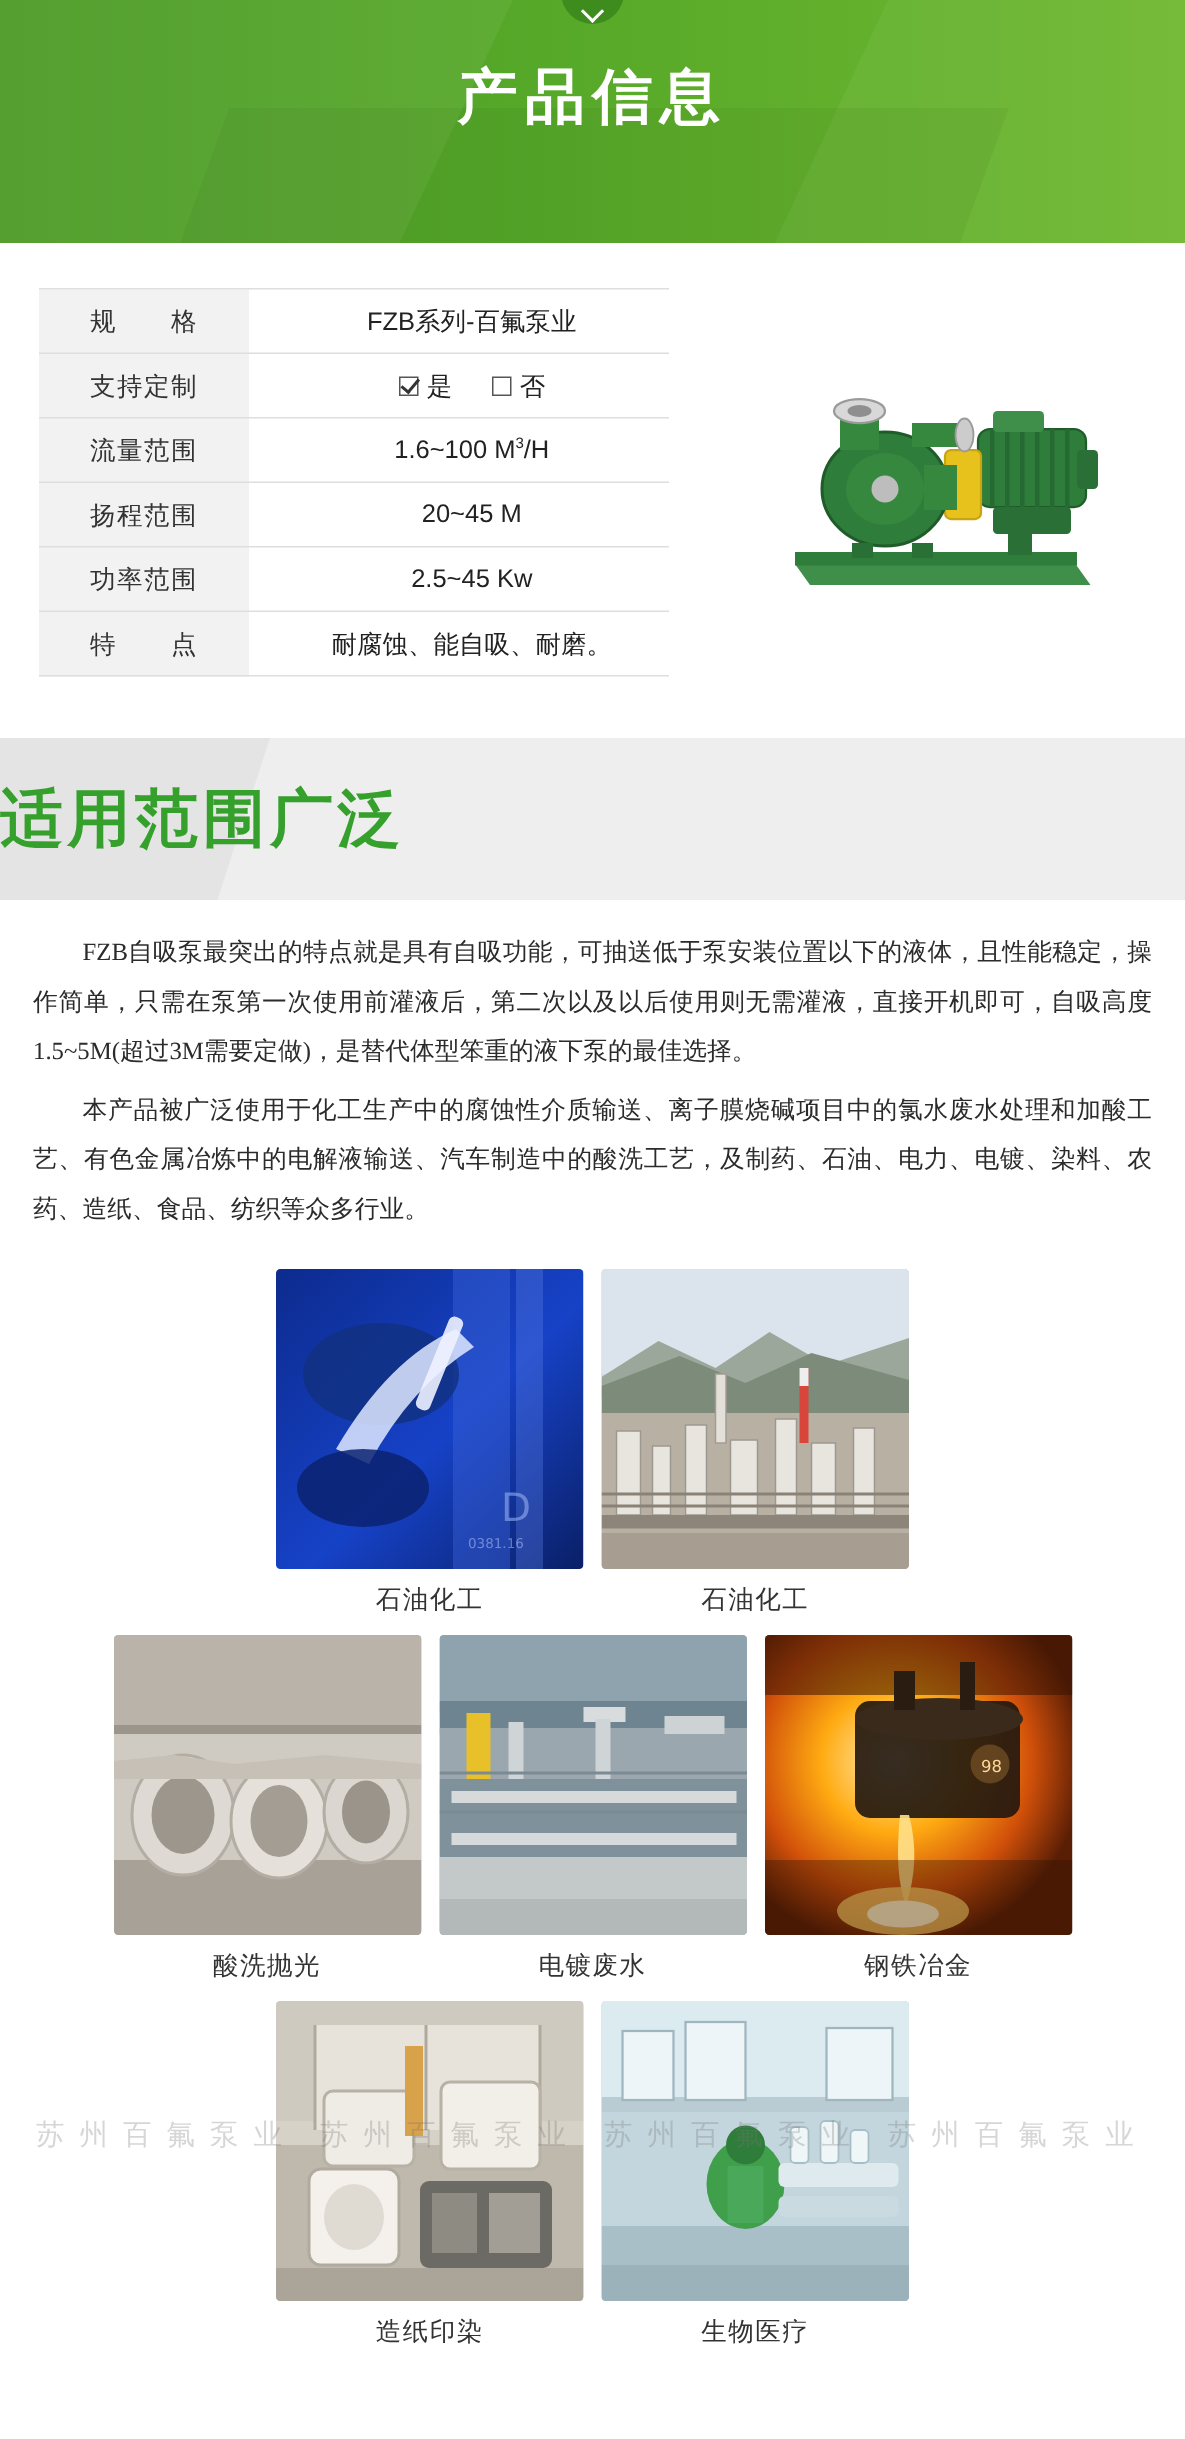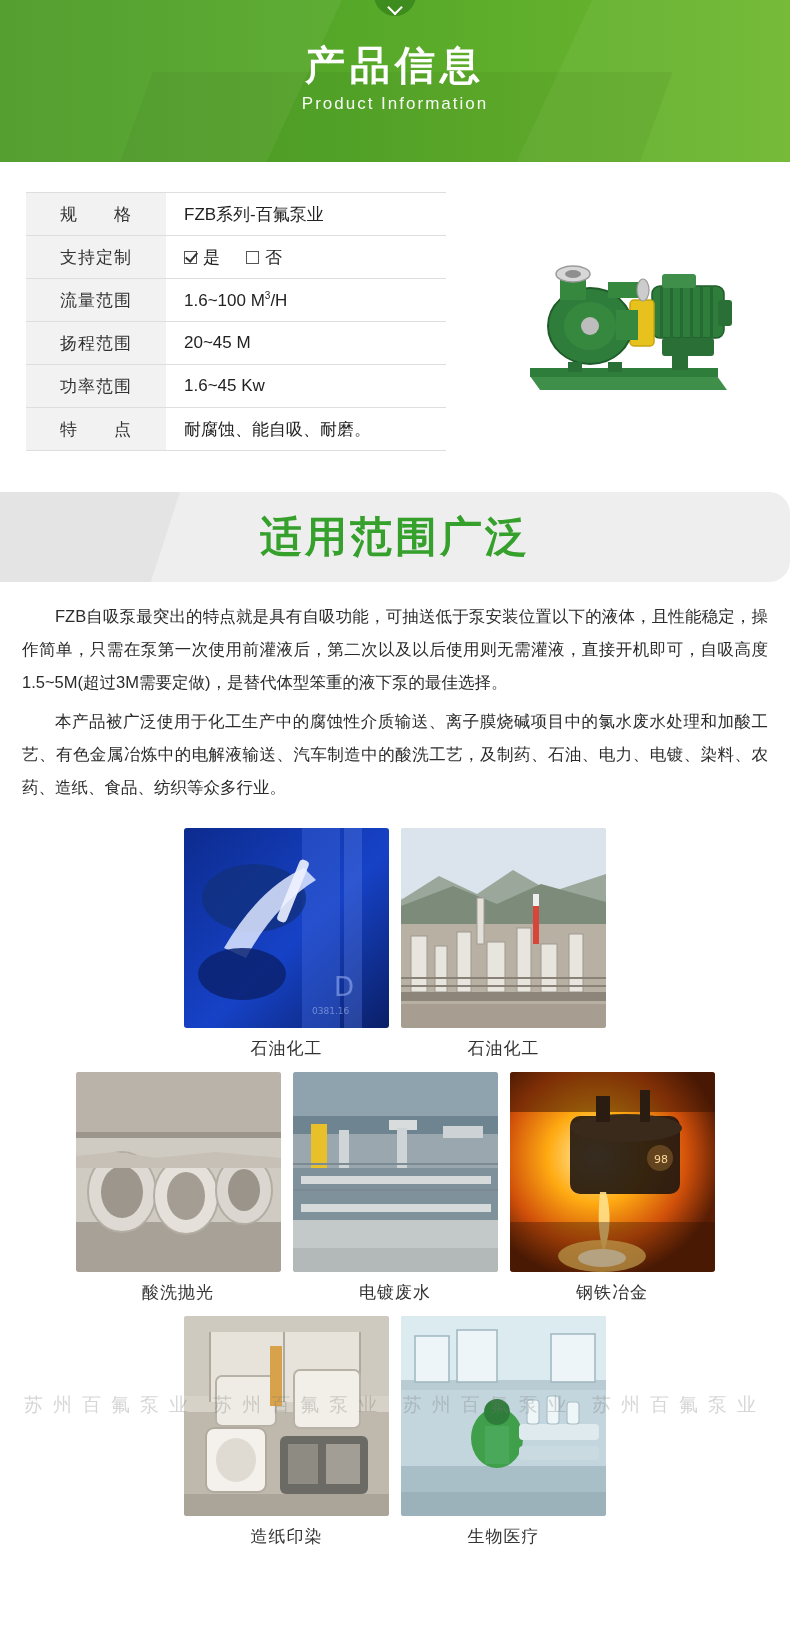--- a/index.html
+++ b/index.html
@@ -97,20 +97,21 @@
     width: 140px;
     background: #f2f2f2;
     text-align: center;
     letter-spacing: 1px;
     color: #333;
   }
   .spec-table td.value {
     padding-left: 18px;
     background: #ffffff;
     color: #222;
+    text-align: center;
   }
   .spec-table tr:first-child td { border-top: 1px solid #dedede; }
   .custom-opts { display: inline-flex; align-items: center; gap: 26px; }
   .opt { display: inline-flex; align-items: center; gap: 6px; }
   .box-checked, .box-empty {
     display: inline-block;
     width: 13px; height: 13px;
     border: 1px solid #555;
     position: relative;
     background: #fff;
@@ -131,26 +132,25 @@
     right: 28px;
     top: 86px;
     width: 250px;
     height: 160px;
   }
   .pump-photo svg { display: block; width: 100%; height: 100%; }
 
   
   .scope-band {
     background: #eeeeee;
-    height: 90px;
+    height: 108px;
     display: flex;
     align-items: center;
-    justify-content: center;
-    position: relative;
-    border-radius: 21px;
+    justify-content: flex-start;
+    position: relative;
   }
   .scope-band .wedge {
     position: absolute;
     left: 0; top: 0; bottom: 0;
     width: 180px;
     background: #e4e4e4;
     transform: skewX(-18deg);
     transform-origin: top left;
   }
   .scope-title {
@@ -161,21 +161,21 @@
     color: #35a02b;
     letter-spacing: 3px;
   }
 
   
   .copy {
     padding: 18px 22px 8px 22px;
     font-size: 16.5px;
     line-height: 2.0;
     color: #2b2b2b;
-    font-family: Liberation Sans, sans-serif;
+    font-family: Liberation Serif, serif;
   }
   .copy p { margin: 0 0 6px 0; text-align: justify; text-indent: 2em; }
 
   
   .gallery { padding: 10px 0 26px 0; }
   .grid-row {
     display: flex;
     justify-content: center;
     gap: 12px;
     margin-bottom: 12px;
@@ -217,21 +217,20 @@
 
 <div class="page">
 
   <div class="banner">
     <div class="stripe-a"></div>
     <div class="stripe-b"></div>
     <div class="stripe-c"></div>
     <div class="banner-notch"></div>
     <div class="banner-inner">
       <div class="banner-title">产品信息</div>
-      <div class="banner-sub">Product Information</div>
     </div>
   </div>
 
   <div class="spec-section">
     <table class="spec-table">
       <tbody>
         <tr>
           <td class="label">规　　格</td>
           <td class="value">FZB系列-百氟泵业</td>
         </tr>
@@ -255,21 +254,21 @@
           <td class="value">
             <span>1.6~100 M</span><sup>3</sup><span>/H</span>
           </td>
         </tr>
         <tr>
           <td class="label">扬程范围</td>
           <td class="value">20~45 M</td>
         </tr>
         <tr>
           <td class="label">功率范围</td>
-          <td class="value">1.6~45 Kw</td>
+          <td class="value">2.5~45 Kw</td>
         </tr>
         <tr>
           <td class="label">特　　点</td>
           <td class="value">耐腐蚀、能自吸、耐磨。</td>
         </tr>
       </tbody>
     </table>
 
     <div class="pump-photo">
       <svg viewBox="0 0 250 160" xmlns="http://www.w3.org/2000/svg">

